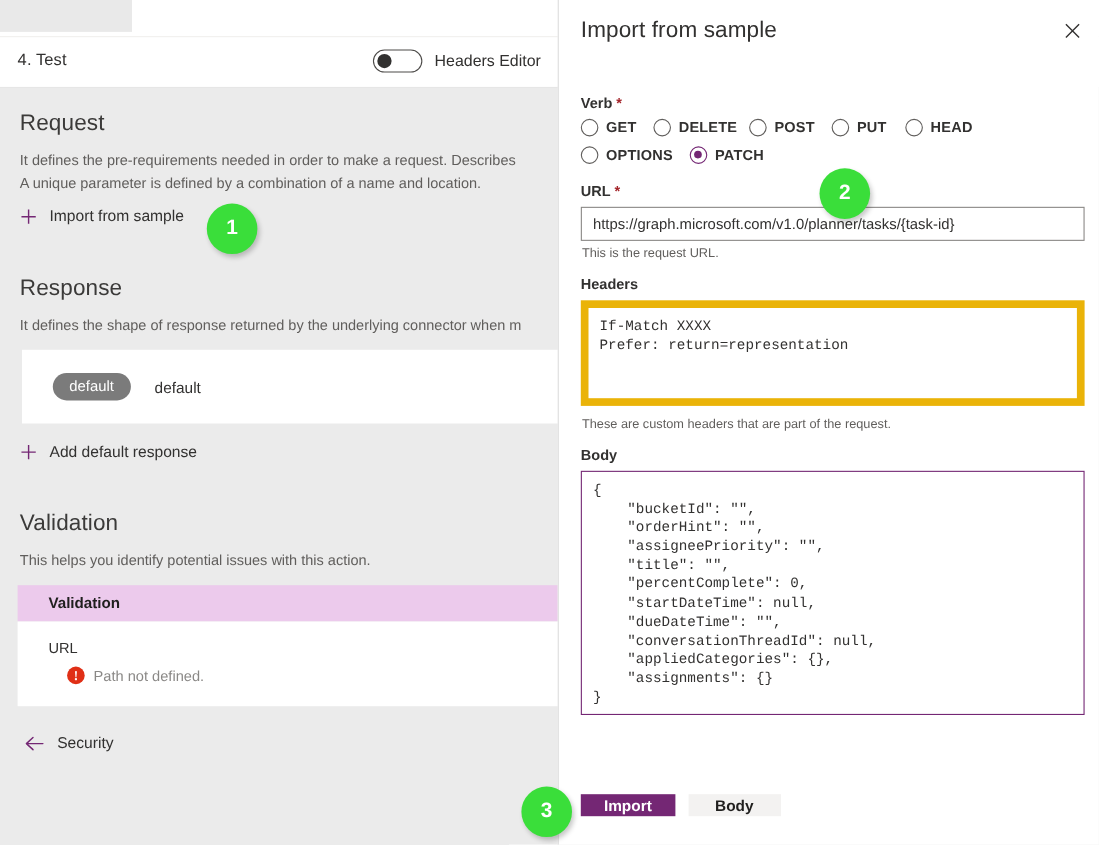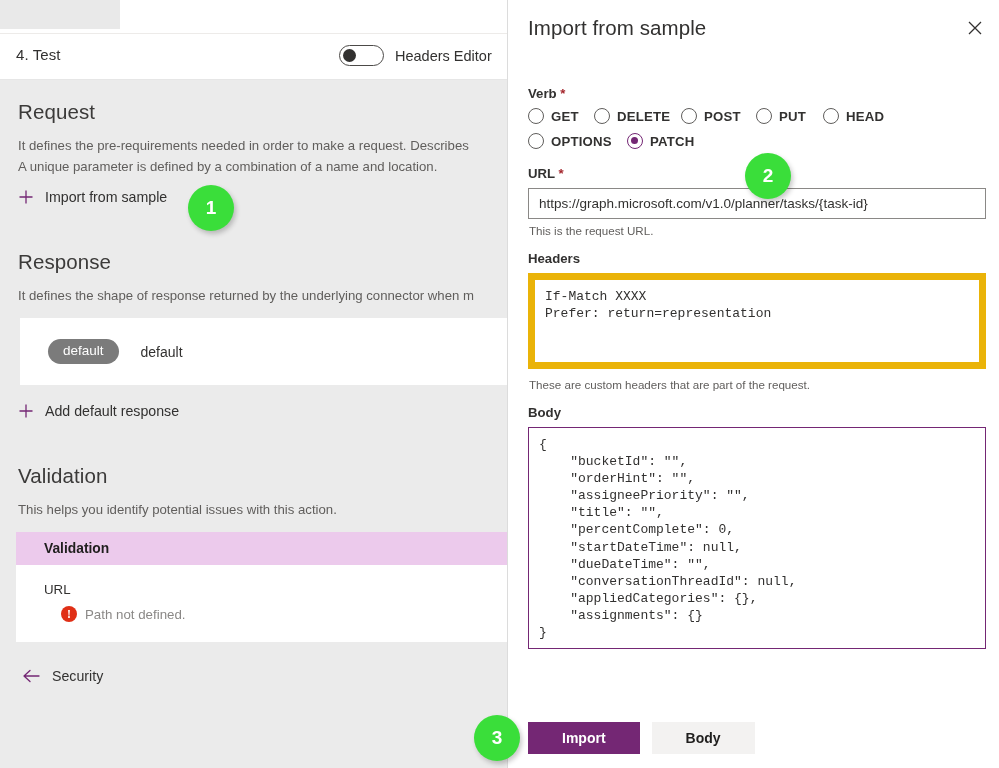--- a/index.html
+++ b/index.html
@@ -221,21 +221,21 @@
   .req-star { color: #a4262c; font-weight: bold; }
 
   #verb-rows { margin-bottom: 17px; }
   .verb-row {
     display: flex;
     align-items: center;
     margin-bottom: 9px;
   }
   .radio-opt {
     display: flex;
-    align-items: center;
+    align-items: flex-start;
     gap: 7px;
     cursor: pointer;
   }
   .radio-circle {
     width: 16px; height: 16px;
     border-radius: 50%;
     border: 1.4px solid #605e5c;
     box-sizing: border-box;
     position: relative;
     flex: none;
@@ -314,28 +314,28 @@
     width: 440px;
   }
 
   #panel-actions {
     position: absolute;
     left: 20px; top: 722px;
     display: flex;
     gap: 12px;
   }
   .btn {
-    height: 32px;
+    height: 20px;
     min-width: 84px;
     font-size: 14px;
     font-weight: bold;
     border: none;
     cursor: pointer;
     font-family: "Liberation Sans", sans-serif;
-    padding: 0 34px;
+    padding: 0 21px;
   }
   #btn-import { background: #742774; color: #ffffff; }
   #btn-close { background: #f3f2f1; color: #201f1e; }
 
   
   .badge {
     position: absolute;
     width: 46px; height: 46px;
     border-radius: 50%;
     background: #3ade3a;

